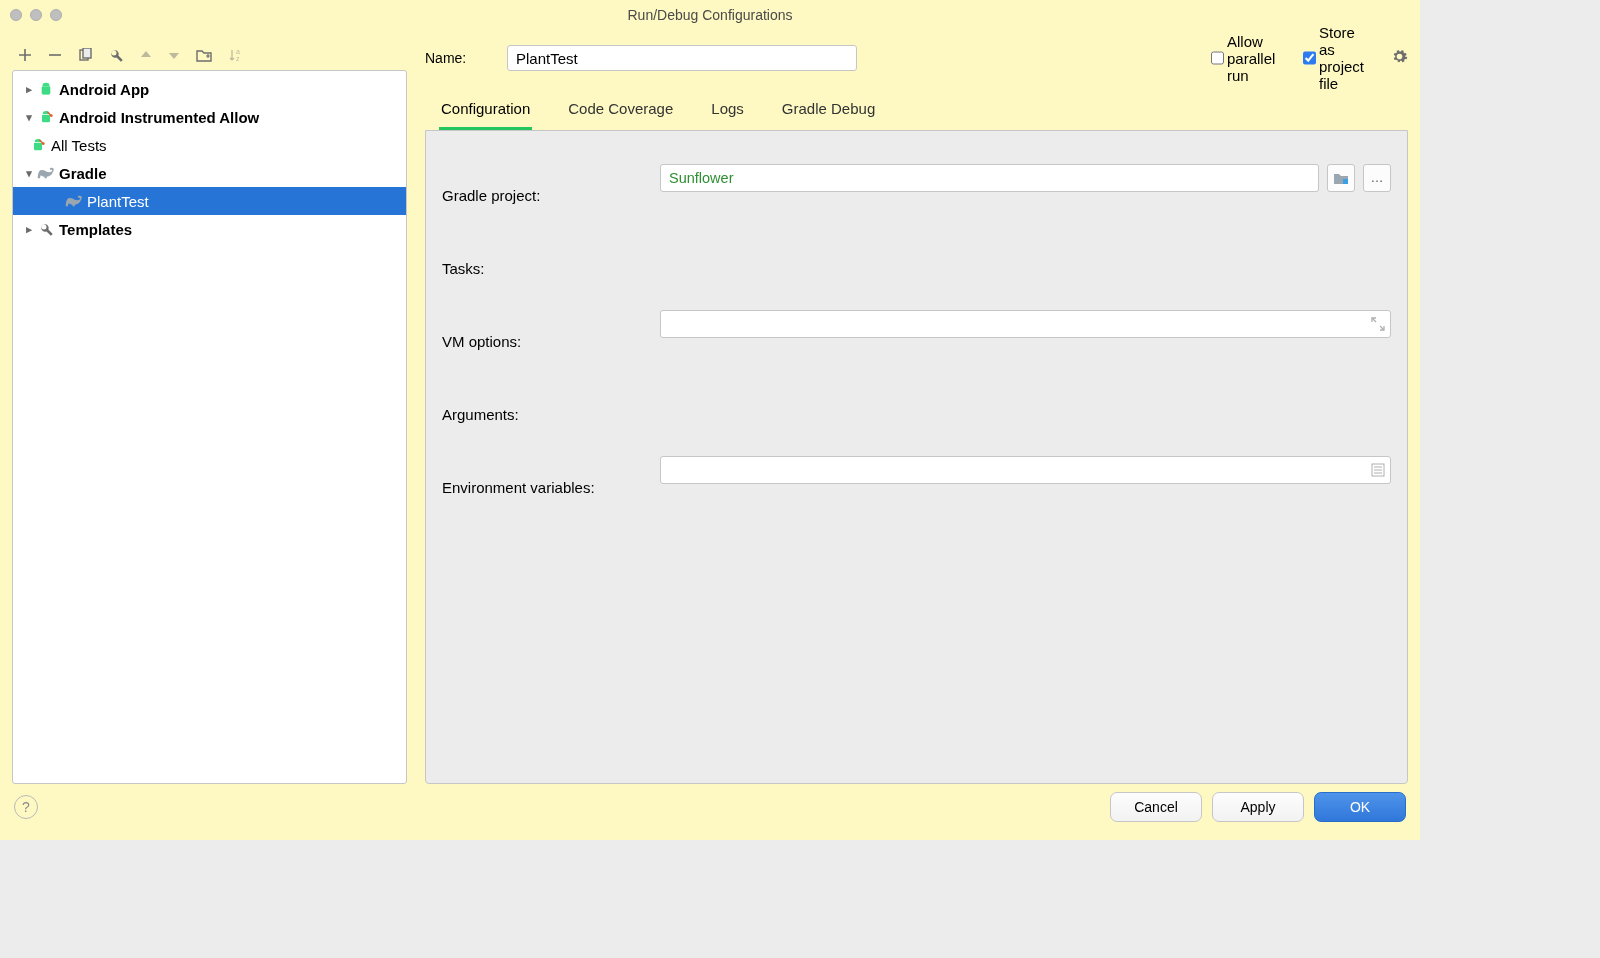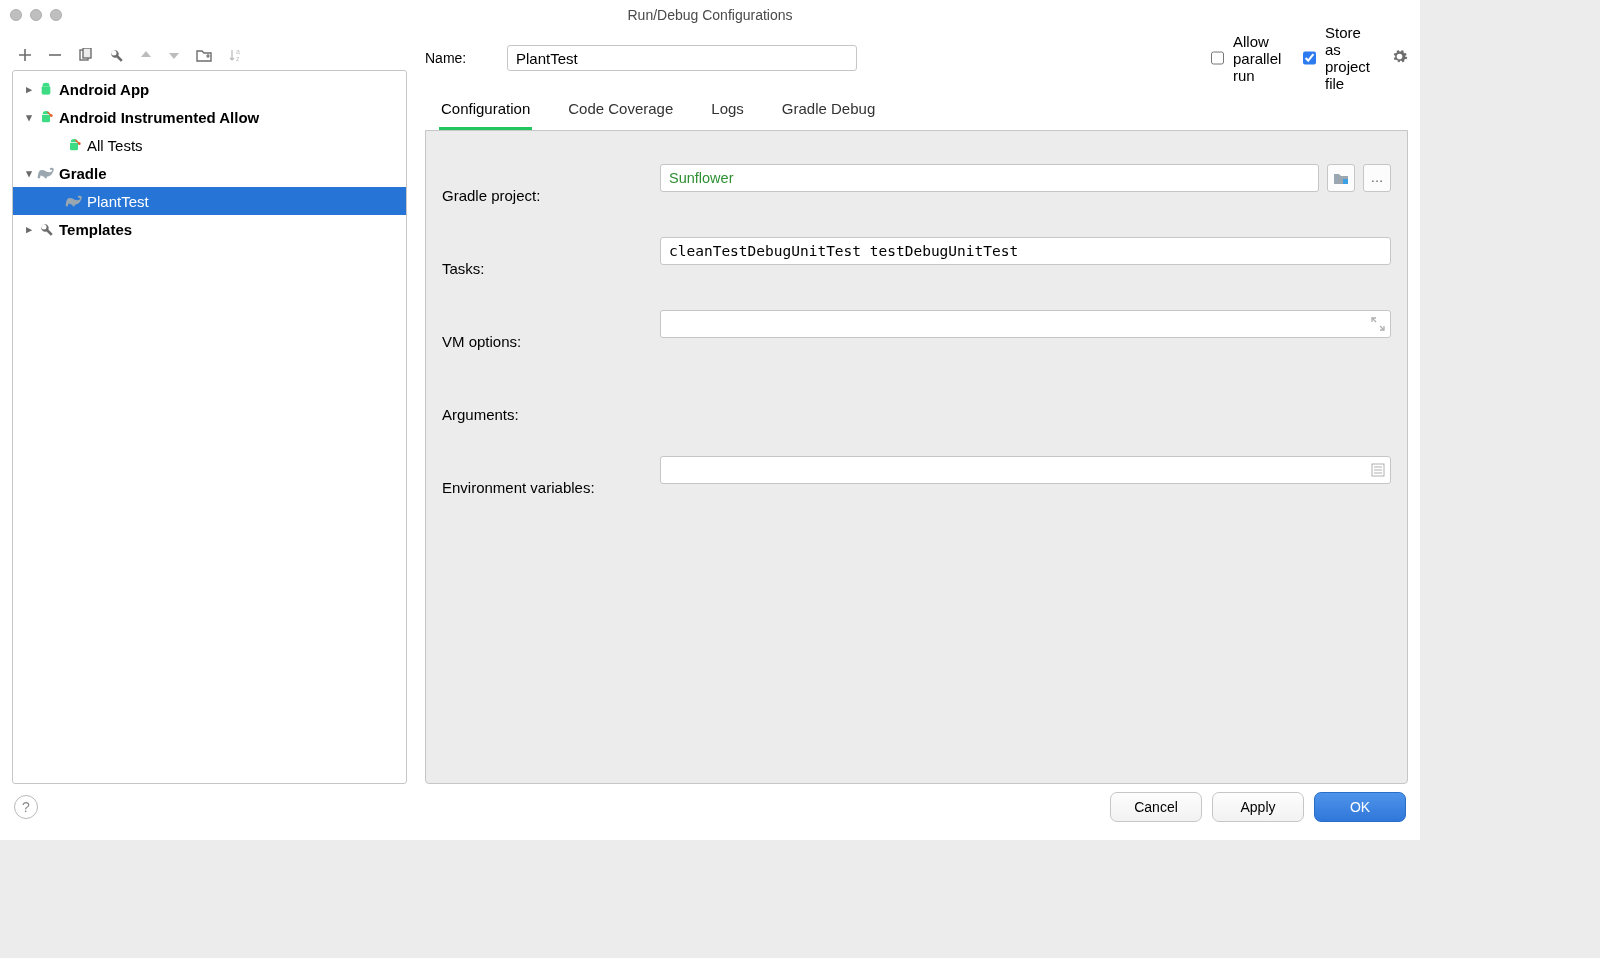--- a/index.html
+++ b/index.html
@@ -1,17 +1,17 @@
 <!DOCTYPE html>
 <html><head>
 <meta charset="utf-8">
 <style>
   * { box-sizing: border-box; }
   html, body { margin:0; padding:0; font-family: -apple-system, "Helvetica Neue", Arial, sans-serif; font-size:14px; color:#000; background:#ececec; }
-  .window { width:1420px; height:840px; background:#ffffff; display:flex; flex-direction:column; position:relative; }
+  .window { width:1420px; height:840px; background:#fef9c3; display:flex; flex-direction:column; position:relative; }
   .titlebar { height:30px; display:flex; align-items:center; padding:0 10px; position:relative; }
   .traffic { display:flex; gap:8px; }
   .dot { width:12px; height:12px; border-radius:50%; background:#bfbfbf; border:1px solid #adadad; }
   .title { position:absolute; left:0; right:0; text-align:center; font-size:14px; color:#4a4a4a; pointer-events:none; }
   .body { flex:1; display:flex; padding:10px 12px 0 12px; gap:18px; }
   .left { width:395px; display:flex; flex-direction:column; }
   .toolbar { height:30px; display:flex; align-items:center; gap:16px; padding:0 6px; color:#6d6d6d; }
   .toolbar svg { display:block; }
   .tree { flex:1; background:#fff; border:1px solid #c6c6c6; border-radius:3px; overflow:hidden; padding-top:4px; }
   .node { display:flex; align-items:center; height:28px; font-size:15px; white-space:nowrap; }
@@ -19,21 +19,21 @@
   .node .ic { width:18px; height:18px; display:flex; align-items:center; justify-content:center; margin-right:4px; }
   .node.bold { font-weight:600; }
   .node.sel { background:#2675d6; color:#fff; }
   .node.sel .arrow { color:#fff; }
   .right { flex:1; display:flex; flex-direction:column; }
   .row { display:flex; align-items:center; }
   .name-row { height:36px; gap:20px; }
   .name-row label { width:62px; }
   .name-row input[type=text] { width:350px; height:26px; border:1px solid #c6c6c6; border-radius:3px; padding:0 8px; font-size:15px; background:#fff; }
   .checks { margin-left:auto; display:flex; align-items:center; gap:30px; }
-  .checks label { display:flex; align-items:center; gap:6px; font-size:15px; }
+  .checks label { display:flex; align-items:center; font-size:15px; }
   .checks input[type=checkbox] { width:16px; height:16px; accent-color:#2d7bf0; }
   .gear { color:#6d6d6d; }
   .tabs { display:flex; gap:34px; margin-top:18px; padding-left:14px; }
   .tab { padding:6px 2px 10px; font-size:15px; color:#333; }
   .tab.active { color:#000; border-bottom:4px solid #22c55e; }
   .panel { flex:1; border:1px solid #c6c6c6; border-top:1px solid #c6c6c6; border-radius:0 0 4px 4px; background:#ececec; margin-top:-1px; padding:20px 16px; }
   .field { display:flex; align-items:center; margin-bottom:20px; }
   .field > label { width:218px; font-size:15px;margin-top:36px; }
   .inwrap { flex:1; position:relative; display:flex; align-items:center; gap:8px; }
   .inwrap input { width:100%; height:28px; border:1px solid #c6c6c6; border-radius:3px; padding:0 40px 0 8px; font-family:ui-monospace,Menlo,Consolas,monospace; font-size:14.5px; background:#fff; }
@@ -124,21 +124,21 @@
             <span class="arrow">▾</span>
             <span class="ic">
               <svg width="16" height="16" viewBox="0 0 24 24">
                 <path fill="#3ddc84" d="M6 9h12v9a2 2 0 01-2 2H8a2 2 0 01-2-2V9zm1-1a5 5 0 0110 0H7z"></path>
                 <path d="M14 4l6 6" stroke="#e05f2c" stroke-width="2"></path>
                 <circle cx="20" cy="10" r="2" fill="#e05f2c"></circle>
               </svg>
             </span>
             <span>Android Instrumented Allow</span>
           </div>
-          <div class="node" style="padding-left: 36px;">
+          <div class="node" style="">
             <span class="arrow"></span>
             <span class="ic">
               <svg width="16" height="16" viewBox="0 0 24 24">
                 <path fill="#3ddc84" d="M6 9h12v9a2 2 0 01-2 2H8a2 2 0 01-2-2V9zm1-1a5 5 0 0110 0H7z"></path>
                 <path d="M14 4l6 6" stroke="#e05f2c" stroke-width="2"></path>
                 <circle cx="20" cy="10" r="2" fill="#e05f2c"></circle>
               </svg>
             </span>
             <span>All Tests</span>
           </div>
@@ -211,23 +211,20 @@
                   <path d="M1 3h5l2 2h7v8H1z" fill="#9aa7b0"></path>
                   <rect x="10" y="8" width="5" height="5" fill="#3a9fe3"></rect>
                 </svg>
             </div>
             <div class="sqbtn">…</div>
           </div>
         </div>
 
         <div class="field">
           <label>Tasks:</label>
-          <div class="inwrap">
-              <input value="cleanTestDebugUnitTest testDebugUnitTest" style="">
-            </div>
         </div>
 
         <div class="field">
           <label>VM options:</label>
           <div class="inwrap">
             <input value="" style="">
             <span class="trail">
                 <svg width="14" height="14" viewBox="0 0 14 14">
                   <path d="M1 5V1h4M13 9v4H9" stroke="#b0b0b0" stroke-width="1.3" fill="none"></path>
                   <path d="M1 1l4 4M13 13l-4-4" stroke="#b0b0b0" stroke-width="1.3"></path>

